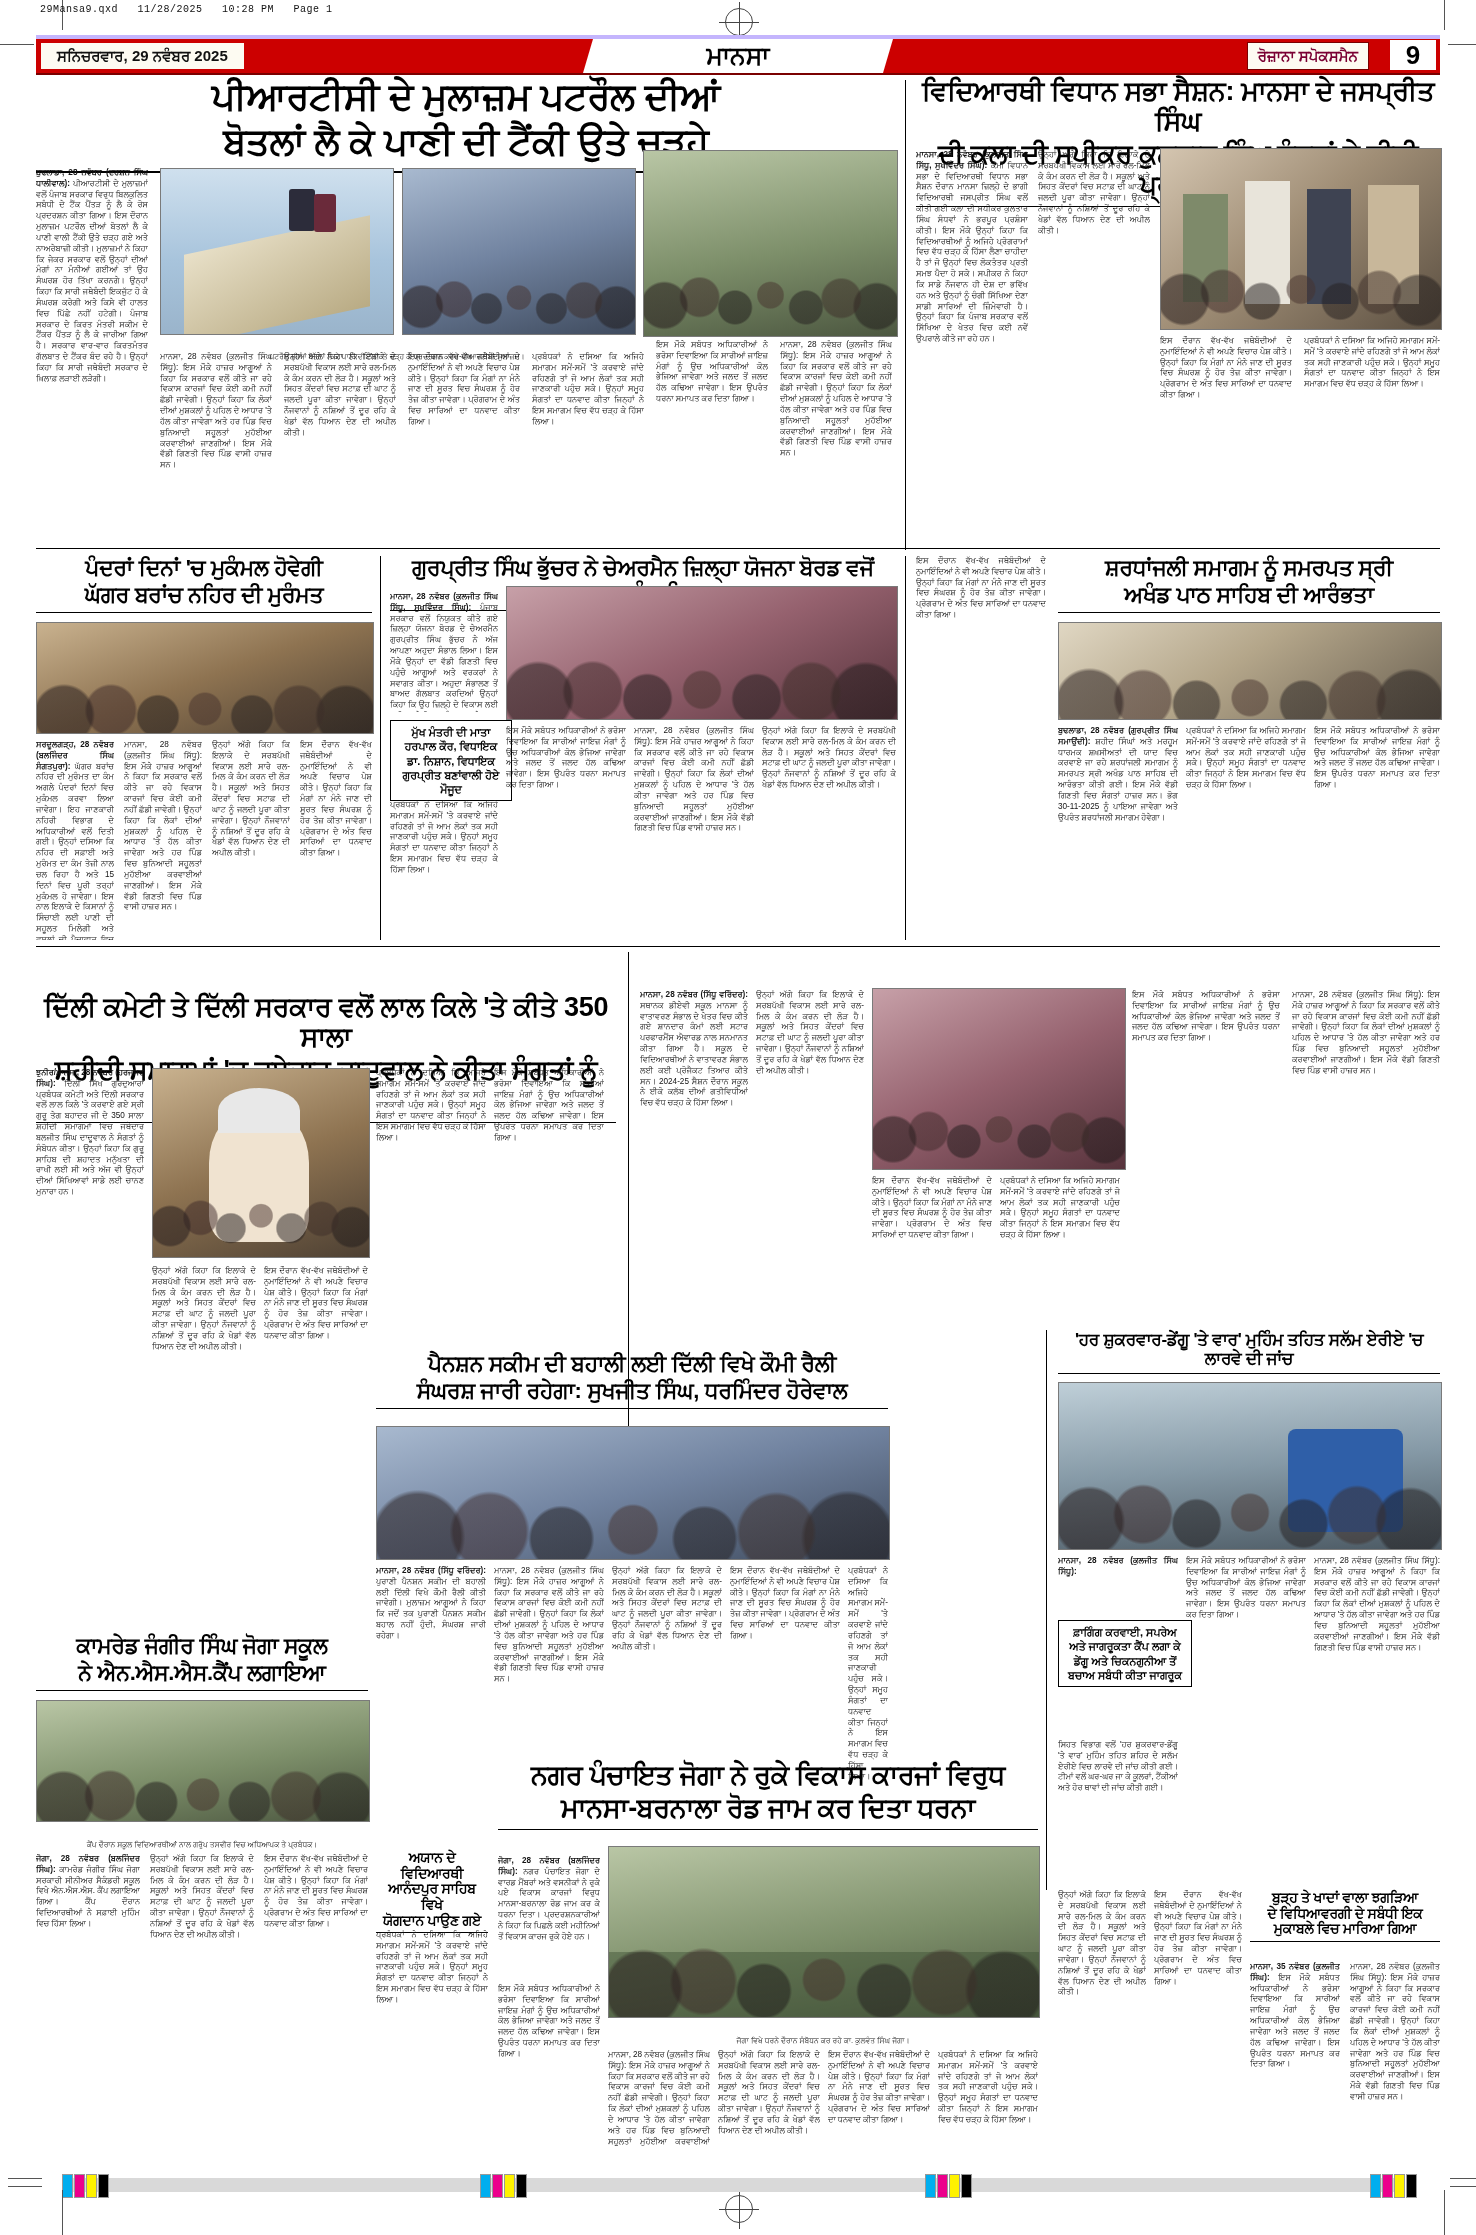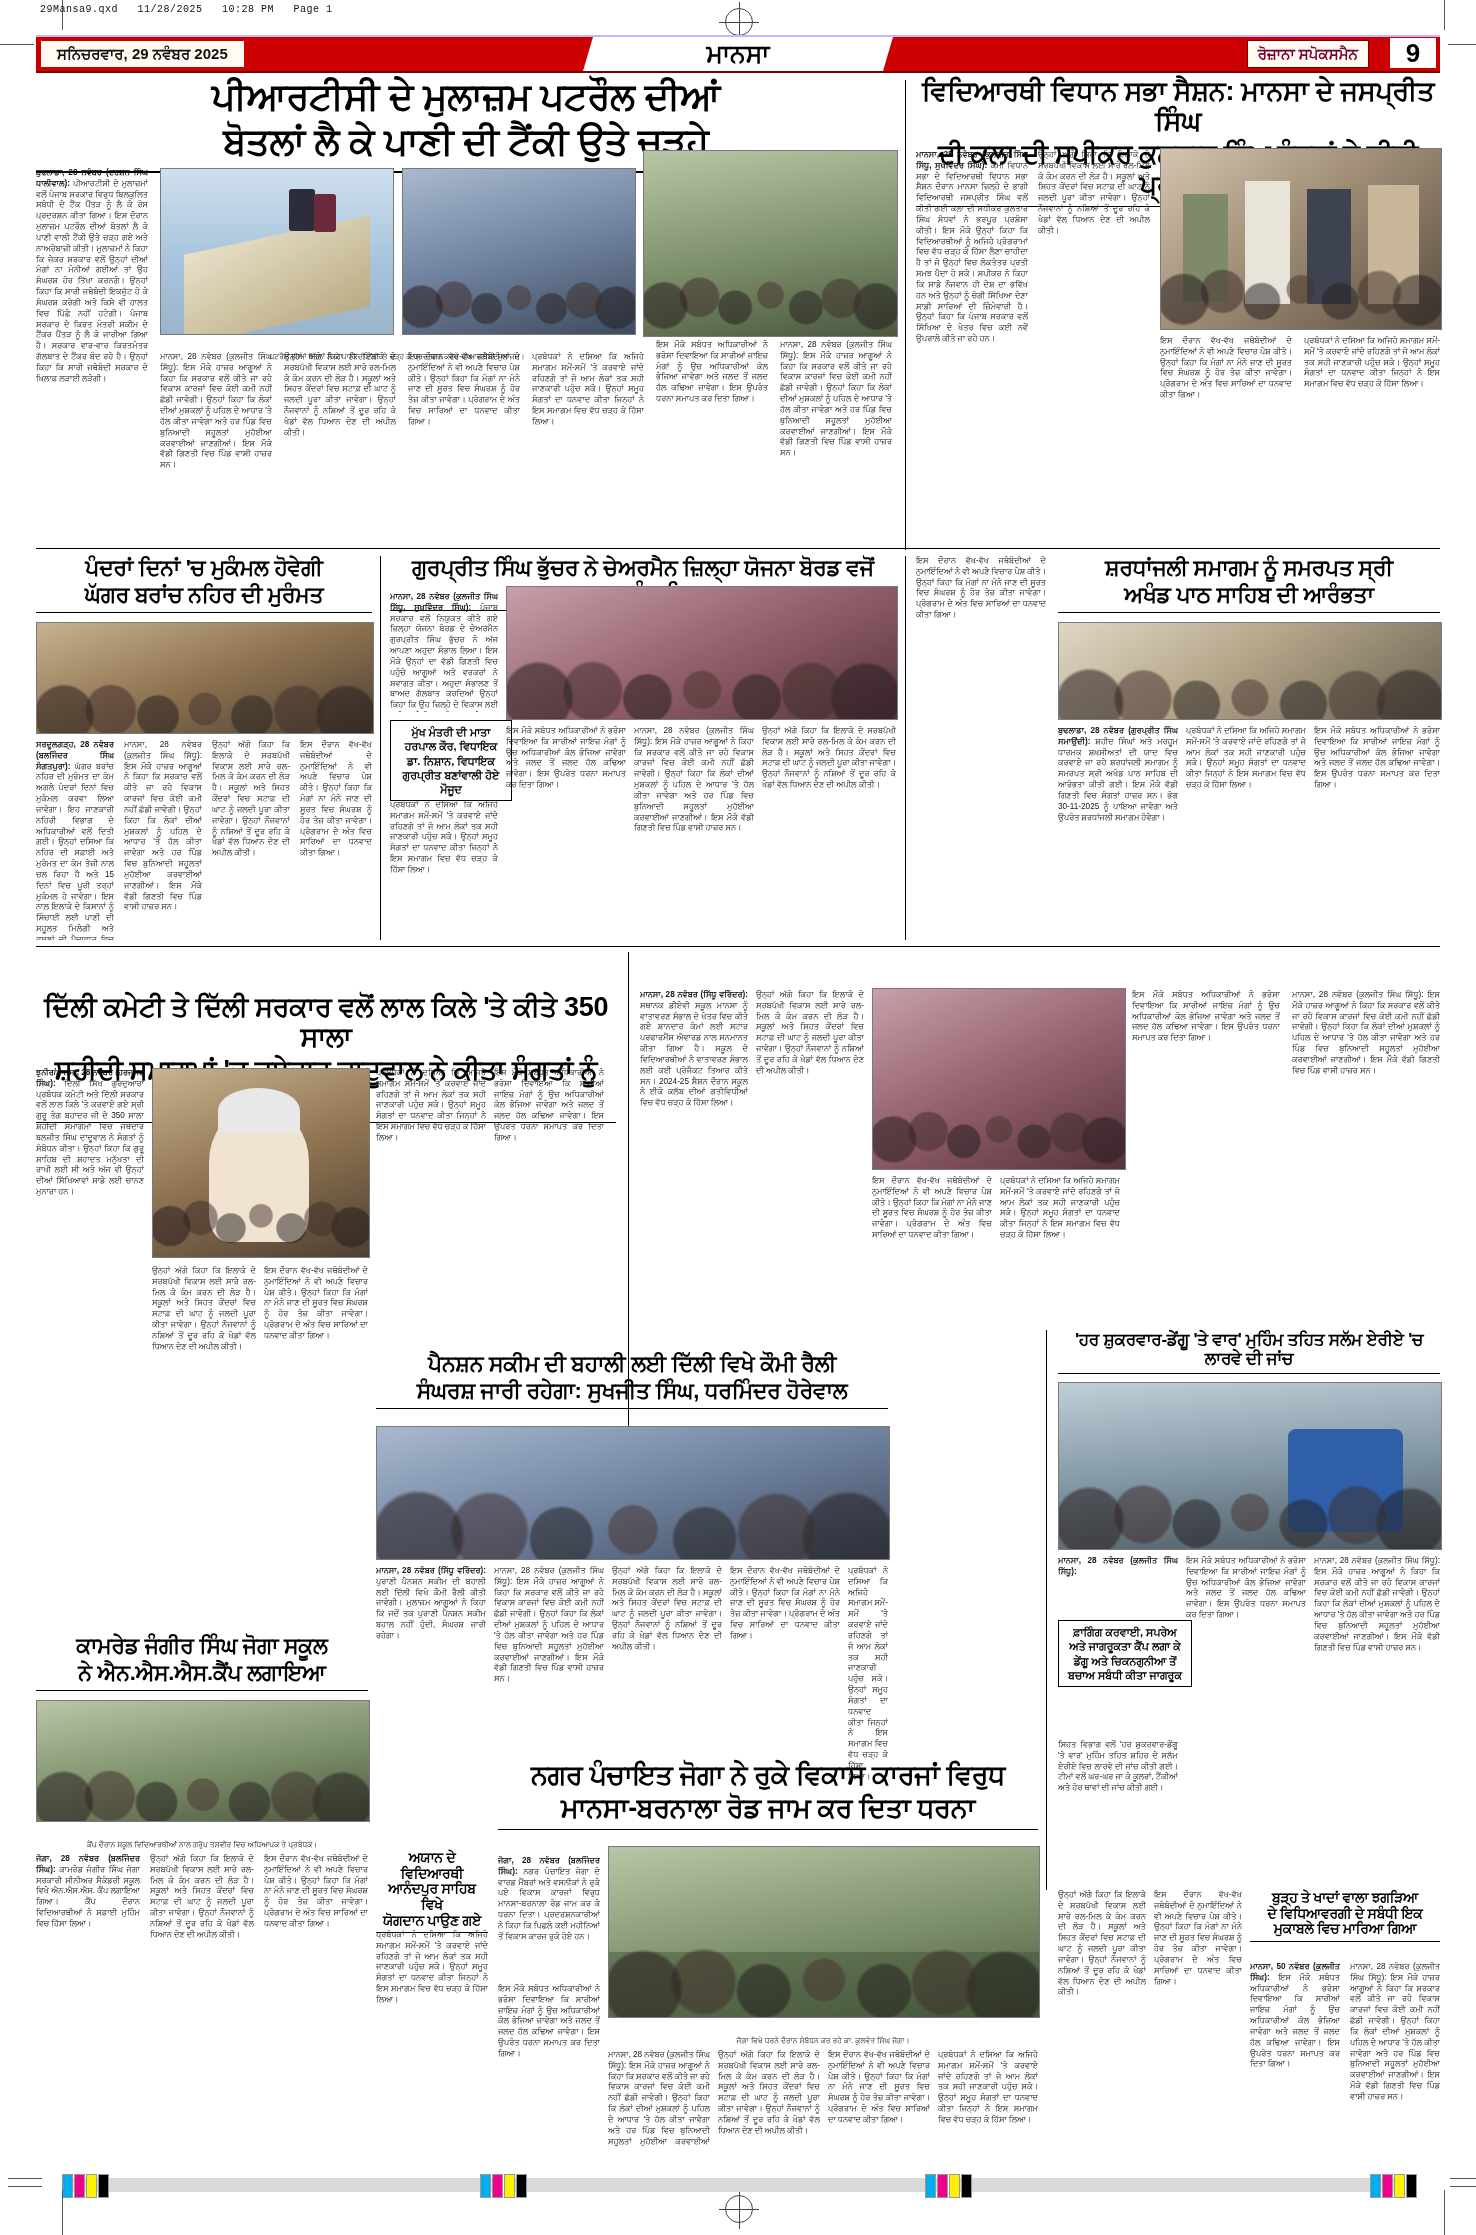--- a/index.html
+++ b/index.html
@@ -48,21 +48,21 @@
     font-family: "Liberation Mono", monospace;
     white-space: pre;
   }
 
   
   .masthead {
     position: absolute;
     left: 36px; top: 35px;
     width: 1404px; height: 34px;
     background: #cc0000;
-    border-top: 2px solid #c4b5fd;
+    border-top: 4px solid #c4b5fd;
     border-bottom: 2px solid #7a0000;
   }
   .masthead .date-box {
     position: absolute; left: 4px; top: 3px;
     height: 26px;
     background: #fdfbf2;
     border: 1px solid #cc0000;
     display: flex; align-items: center;
     padding: 0 16px;
     font-size: 15px; font-weight: bold;
@@ -404,21 +404,21 @@
   <div class="box col-text" style="left:828px;top:2050px;width:102px;height:96px;">ਇਸ ਦੌਰਾਨ ਵੱਖ-ਵੱਖ ਜਥੇਬੰਦੀਆਂ ਦੇ ਨੁਮਾਇੰਦਿਆਂ ਨੇ ਵੀ ਅਪਣੇ ਵਿਚਾਰ ਪੇਸ਼ ਕੀਤੇ। ਉਨ੍ਹਾਂ ਕਿਹਾ ਕਿ ਮੰਗਾਂ ਨਾ ਮੰਨੇ ਜਾਣ ਦੀ ਸੂਰਤ ਵਿਚ ਸੰਘਰਸ਼ ਨੂੰ ਹੋਰ ਤੇਜ਼ ਕੀਤਾ ਜਾਵੇਗਾ। ਪ੍ਰੋਗਰਾਮ ਦੇ ਅੰਤ ਵਿਚ ਸਾਰਿਆਂ ਦਾ ਧਨਵਾਦ ਕੀਤਾ ਗਿਆ।</div>
   <div class="box col-text" style="left:938px;top:2050px;width:100px;height:96px;">ਪ੍ਰਬੰਧਕਾਂ ਨੇ ਦਸਿਆ ਕਿ ਅਜਿਹੇ ਸਮਾਗਮ ਸਮੇਂ-ਸਮੇਂ 'ਤੇ ਕਰਵਾਏ ਜਾਂਦੇ ਰਹਿਣਗੇ ਤਾਂ ਜੋ ਆਮ ਲੋਕਾਂ ਤਕ ਸਹੀ ਜਾਣਕਾਰੀ ਪਹੁੰਚ ਸਕੇ। ਉਨ੍ਹਾਂ ਸਮੂਹ ਸੰਗਤਾਂ ਦਾ ਧਨਵਾਦ ਕੀਤਾ ਜਿਨ੍ਹਾਂ ਨੇ ਇਸ ਸਮਾਗਮ ਵਿਚ ਵੱਧ ਚੜ੍ਹ ਕੇ ਹਿੱਸਾ ਲਿਆ।</div>
 
   <div class="box" style="left:1250px;top:1890px;width:190px;">
     <div class="hl hl-xs">ਬੁੜ੍ਹ ਤੇ ਖਾਦਾਂ ਵਾਲਾ ਝਗੜਿਆ</div>
     <div class="hl hl-xs">ਦੇ ਵਿਧਿਆਵਰਗੀ ਦੇ ਸਬੰਧੀ ਇਕ</div>
     <div class="hl hl-xs">ਮੁਕਾਬਲੇ ਵਿਚ ਮਾਰਿਆ ਗਿਆ</div>
     <hr class="rule" style="margin-top:4px;">
   </div>
   <div class="box col-text" style="left:1250px;top:1962px;width:90px;height:184px;">
-    <span class="dateline">ਮਾਨਸਾ, 50 ਨਵੰਬਰ (ਕੁਲਜੀਤ ਸਿੰਘ):</span>
+    <span class="dateline">ਮਾਨਸਾ, 35 ਨਵੰਬਰ (ਕੁਲਜੀਤ ਸਿੰਘ):</span>
     <span>ਇਸ ਮੌਕੇ ਸਬੰਧਤ ਅਧਿਕਾਰੀਆਂ ਨੇ ਭਰੋਸਾ ਦਿਵਾਇਆ ਕਿ ਸਾਰੀਆਂ ਜਾਇਜ਼ ਮੰਗਾਂ ਨੂੰ ਉਚ ਅਧਿਕਾਰੀਆਂ ਕੋਲ ਭੇਜਿਆ ਜਾਵੇਗਾ ਅਤੇ ਜਲਦ ਤੋਂ ਜਲਦ ਹੱਲ ਕਢਿਆ ਜਾਵੇਗਾ। ਇਸ ਉਪਰੰਤ ਧਰਨਾ ਸਮਾਪਤ ਕਰ ਦਿਤਾ ਗਿਆ।</span>
   </div>
   <div class="box col-text" style="left:1350px;top:1962px;width:90px;height:184px;">ਮਾਨਸਾ, 28 ਨਵੰਬਰ (ਕੁਲਜੀਤ ਸਿੰਘ ਸਿੱਧੂ): ਇਸ ਮੌਕੇ ਹਾਜ਼ਰ ਆਗੂਆਂ ਨੇ ਕਿਹਾ ਕਿ ਸਰਕਾਰ ਵਲੋਂ ਕੀਤੇ ਜਾ ਰਹੇ ਵਿਕਾਸ ਕਾਰਜਾਂ ਵਿਚ ਕੋਈ ਕਮੀ ਨਹੀਂ ਛੱਡੀ ਜਾਵੇਗੀ। ਉਨ੍ਹਾਂ ਕਿਹਾ ਕਿ ਲੋਕਾਂ ਦੀਆਂ ਮੁਸ਼ਕਲਾਂ ਨੂੰ ਪਹਿਲ ਦੇ ਆਧਾਰ 'ਤੇ ਹੱਲ ਕੀਤਾ ਜਾਵੇਗਾ ਅਤੇ ਹਰ ਪਿੰਡ ਵਿਚ ਬੁਨਿਆਦੀ ਸਹੂਲਤਾਂ ਮੁਹੱਈਆ ਕਰਵਾਈਆਂ ਜਾਣਗੀਆਂ। ਇਸ ਮੌਕੇ ਵੱਡੀ ਗਿਣਤੀ ਵਿਚ ਪਿੰਡ ਵਾਸੀ ਹਾਜ਼ਰ ਸਨ।</div>
   <div class="box col-text" style="left:1058px;top:1890px;width:88px;height:256px;">ਉਨ੍ਹਾਂ ਅੱਗੇ ਕਿਹਾ ਕਿ ਇਲਾਕੇ ਦੇ ਸਰਬਪੱਖੀ ਵਿਕਾਸ ਲਈ ਸਾਰੇ ਰਲ-ਮਿਲ ਕੇ ਕੰਮ ਕਰਨ ਦੀ ਲੋੜ ਹੈ। ਸਕੂਲਾਂ ਅਤੇ ਸਿਹਤ ਕੇਂਦਰਾਂ ਵਿਚ ਸਟਾਫ਼ ਦੀ ਘਾਟ ਨੂੰ ਜਲਦੀ ਪੂਰਾ ਕੀਤਾ ਜਾਵੇਗਾ। ਉਨ੍ਹਾਂ ਨੌਜਵਾਨਾਂ ਨੂੰ ਨਸ਼ਿਆਂ ਤੋਂ ਦੂਰ ਰਹਿ ਕੇ ਖੇਡਾਂ ਵੱਲ ਧਿਆਨ ਦੇਣ ਦੀ ਅਪੀਲ ਕੀਤੀ।</div>
   <div class="box col-text" style="left:1154px;top:1890px;width:88px;height:256px;">ਇਸ ਦੌਰਾਨ ਵੱਖ-ਵੱਖ ਜਥੇਬੰਦੀਆਂ ਦੇ ਨੁਮਾਇੰਦਿਆਂ ਨੇ ਵੀ ਅਪਣੇ ਵਿਚਾਰ ਪੇਸ਼ ਕੀਤੇ। ਉਨ੍ਹਾਂ ਕਿਹਾ ਕਿ ਮੰਗਾਂ ਨਾ ਮੰਨੇ ਜਾਣ ਦੀ ਸੂਰਤ ਵਿਚ ਸੰਘਰਸ਼ ਨੂੰ ਹੋਰ ਤੇਜ਼ ਕੀਤਾ ਜਾਵੇਗਾ। ਪ੍ਰੋਗਰਾਮ ਦੇ ਅੰਤ ਵਿਚ ਸਾਰਿਆਂ ਦਾ ਧਨਵਾਦ ਕੀਤਾ ਗਿਆ।</div>
 
   <div class="grey-bar" style="left:62px;top:2178px;width:440px;"></div>
   <div class="grey-bar" style="left:508px;top:2178px;width:440px;"></div>
   <div class="grey-bar" style="left:955px;top:2178px;width:440px;"></div>
 

